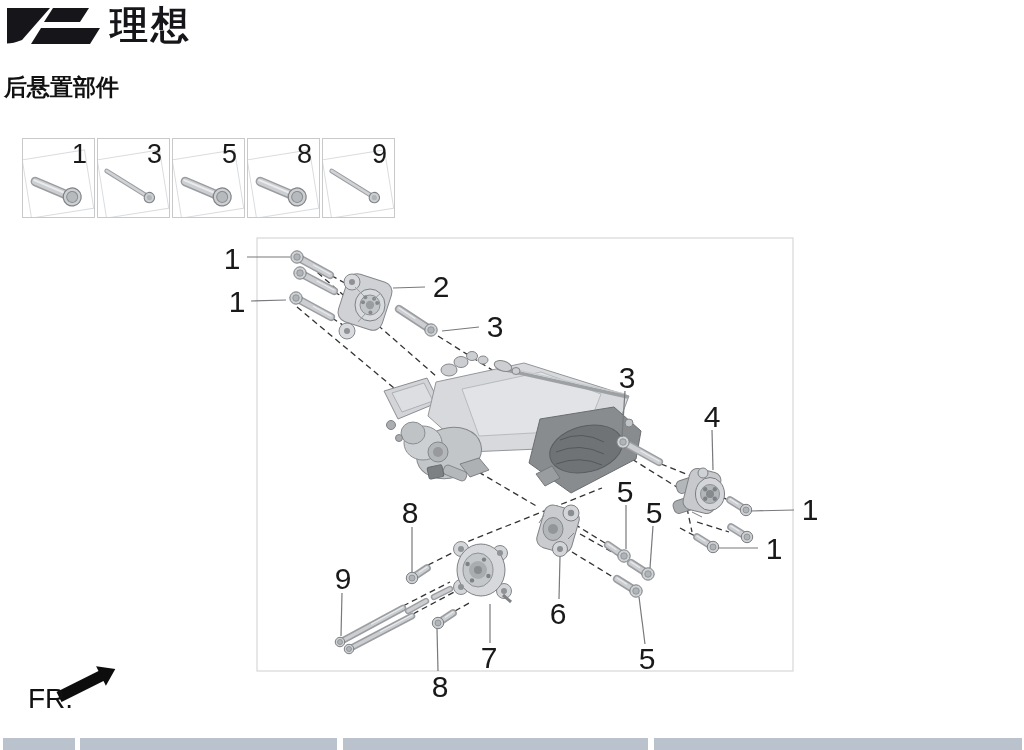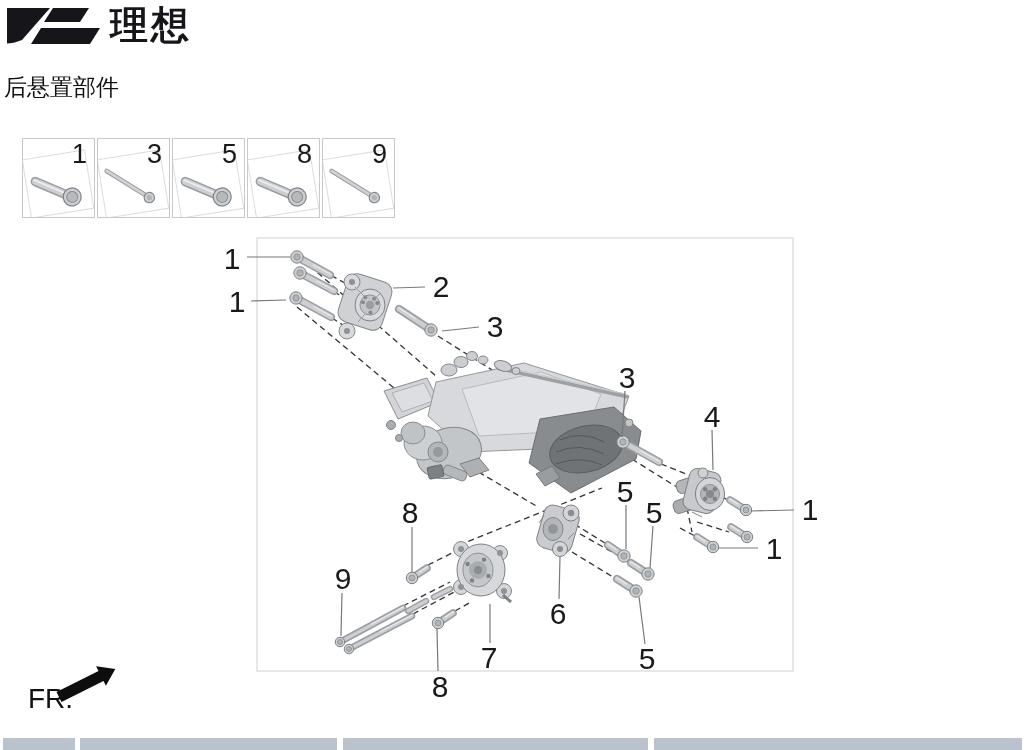--- a/index.html
+++ b/index.html
@@ -3,21 +3,21 @@
 <meta charset="utf-8">
 <style>
   html,body{margin:0;padding:0;background:#ffffff;}
   body{width:1024px;height:750px;position:relative;overflow:hidden;
        font-family:"Liberation Sans","DejaVu Sans",sans-serif;color:#191919;}
   
   .hdr{position:absolute;left:0;top:0;width:1024px;height:60px;}
   .logo{position:absolute;left:3px;top:3px;width:102px;height:44px;}
   .brand{position:absolute;left:110px;top:0px;font-size:38px;font-weight:600;
          letter-spacing:3px;color:#15151a;line-height:50px;}
-  .pgtitle{position:absolute;left:4px;top:72px;font-size:23px;font-weight:400;color:#111;text-align:right;}
+  .pgtitle{position:absolute;left:4px;top:72px;font-size:23px;font-weight:700;color:#111;text-align:right;}
   
   .legend{position:absolute;left:22px;top:138px;display:flex;gap:2px;}
   .lcell{position:relative;width:71px;height:78px;border:1px solid #c9c9c9;
          background:#fff;overflow:hidden;}
   .lnum{position:absolute;top:0px;right:7px;font-size:27px;color:#191919;z-index:2;}
   .ltilt{position:absolute;left:3px;top:15px;width:62px;height:58px;
          border:1px solid #dadde0;background:#fff;transform:rotate(-9deg);}
   .ltilt svg{width:100%;height:100%;}
   
   .diagram-wrap{position:absolute;left:190px;top:230px;width:660px;height:480px;}

